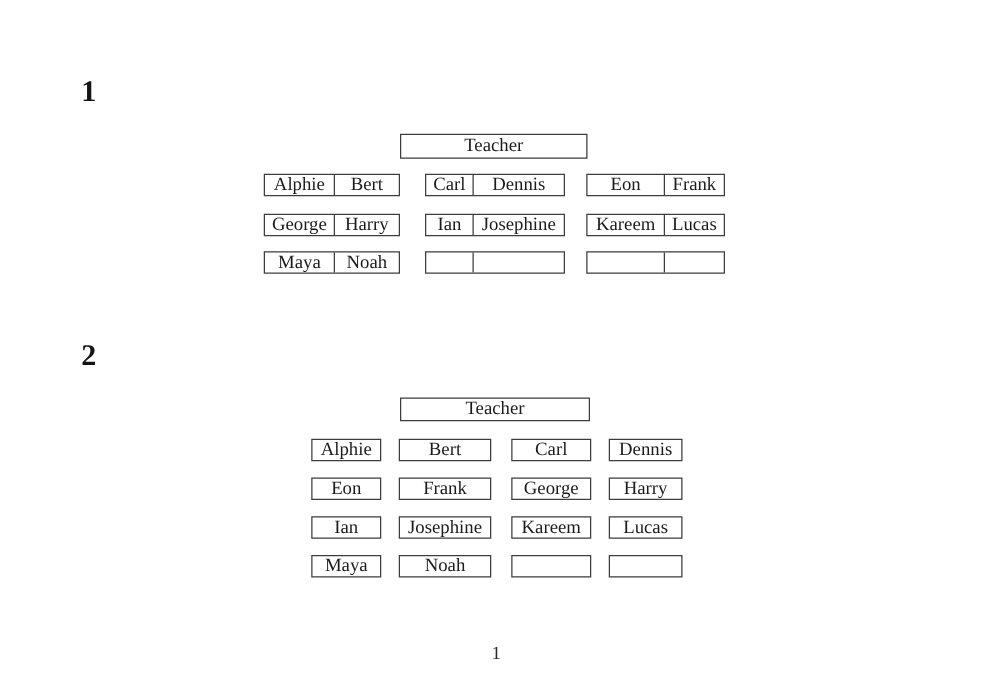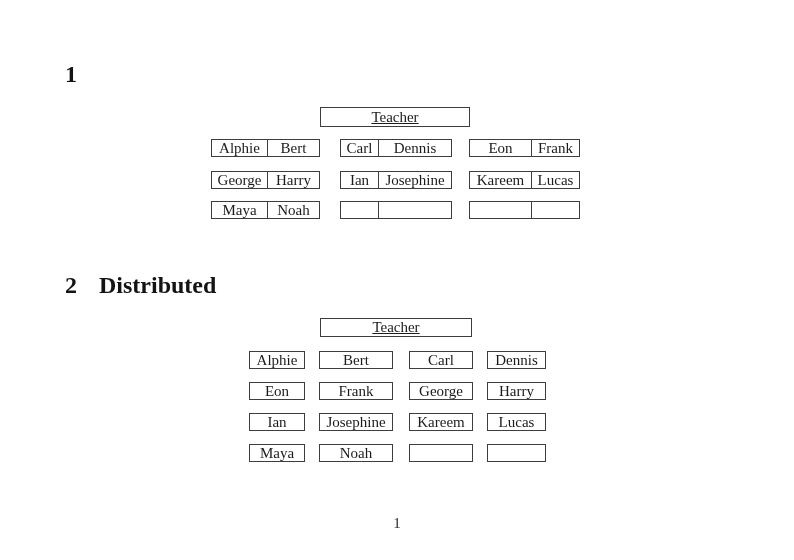--- a/index.html
+++ b/index.html
@@ -41,21 +41,20 @@
     position: absolute;
     left: 320px;
     box-sizing: border-box;
     border: 1px solid #3d3d3d;
     background: #ffffff;
     display: flex;
     align-items: center;
     justify-content: center;
     font-size: 15px;
     line-height: 1;
-    text-decoration: underline;
   }
   #teacher-1 { top: 107px; width: 150px; height: 20px; }
   #teacher-2 { top: 318px; width: 152px; height: 19px; }
 
   .desk {
     position: absolute;
     box-sizing: border-box;
     height: 18px;
     border: 1px solid #3d3d3d;
     background: #ffffff;
@@ -168,21 +167,20 @@
       <div class="cell cell-right"></div>
     </div>
     <div class="desk s1r2 s1c2">
       <div class="cell cell-left"></div>
       <div class="cell cell-right"></div>
     </div>
   </div>
 
   <div class="section-header" id="header-2">
     <span class="sec-num">2</span>
-    <span class="sec-title">Distributed</span>
   </div>
 
   <div class="layer">
     <div class="teacher" id="teacher-2">
       <span>Teacher</span>
     </div>
 
     <div class="seat s2r0 s2c0">Alphie</div>
     <div class="seat s2r0 s2c1">Bert</div>
     <div class="seat s2r0 s2c2">Carl</div>

